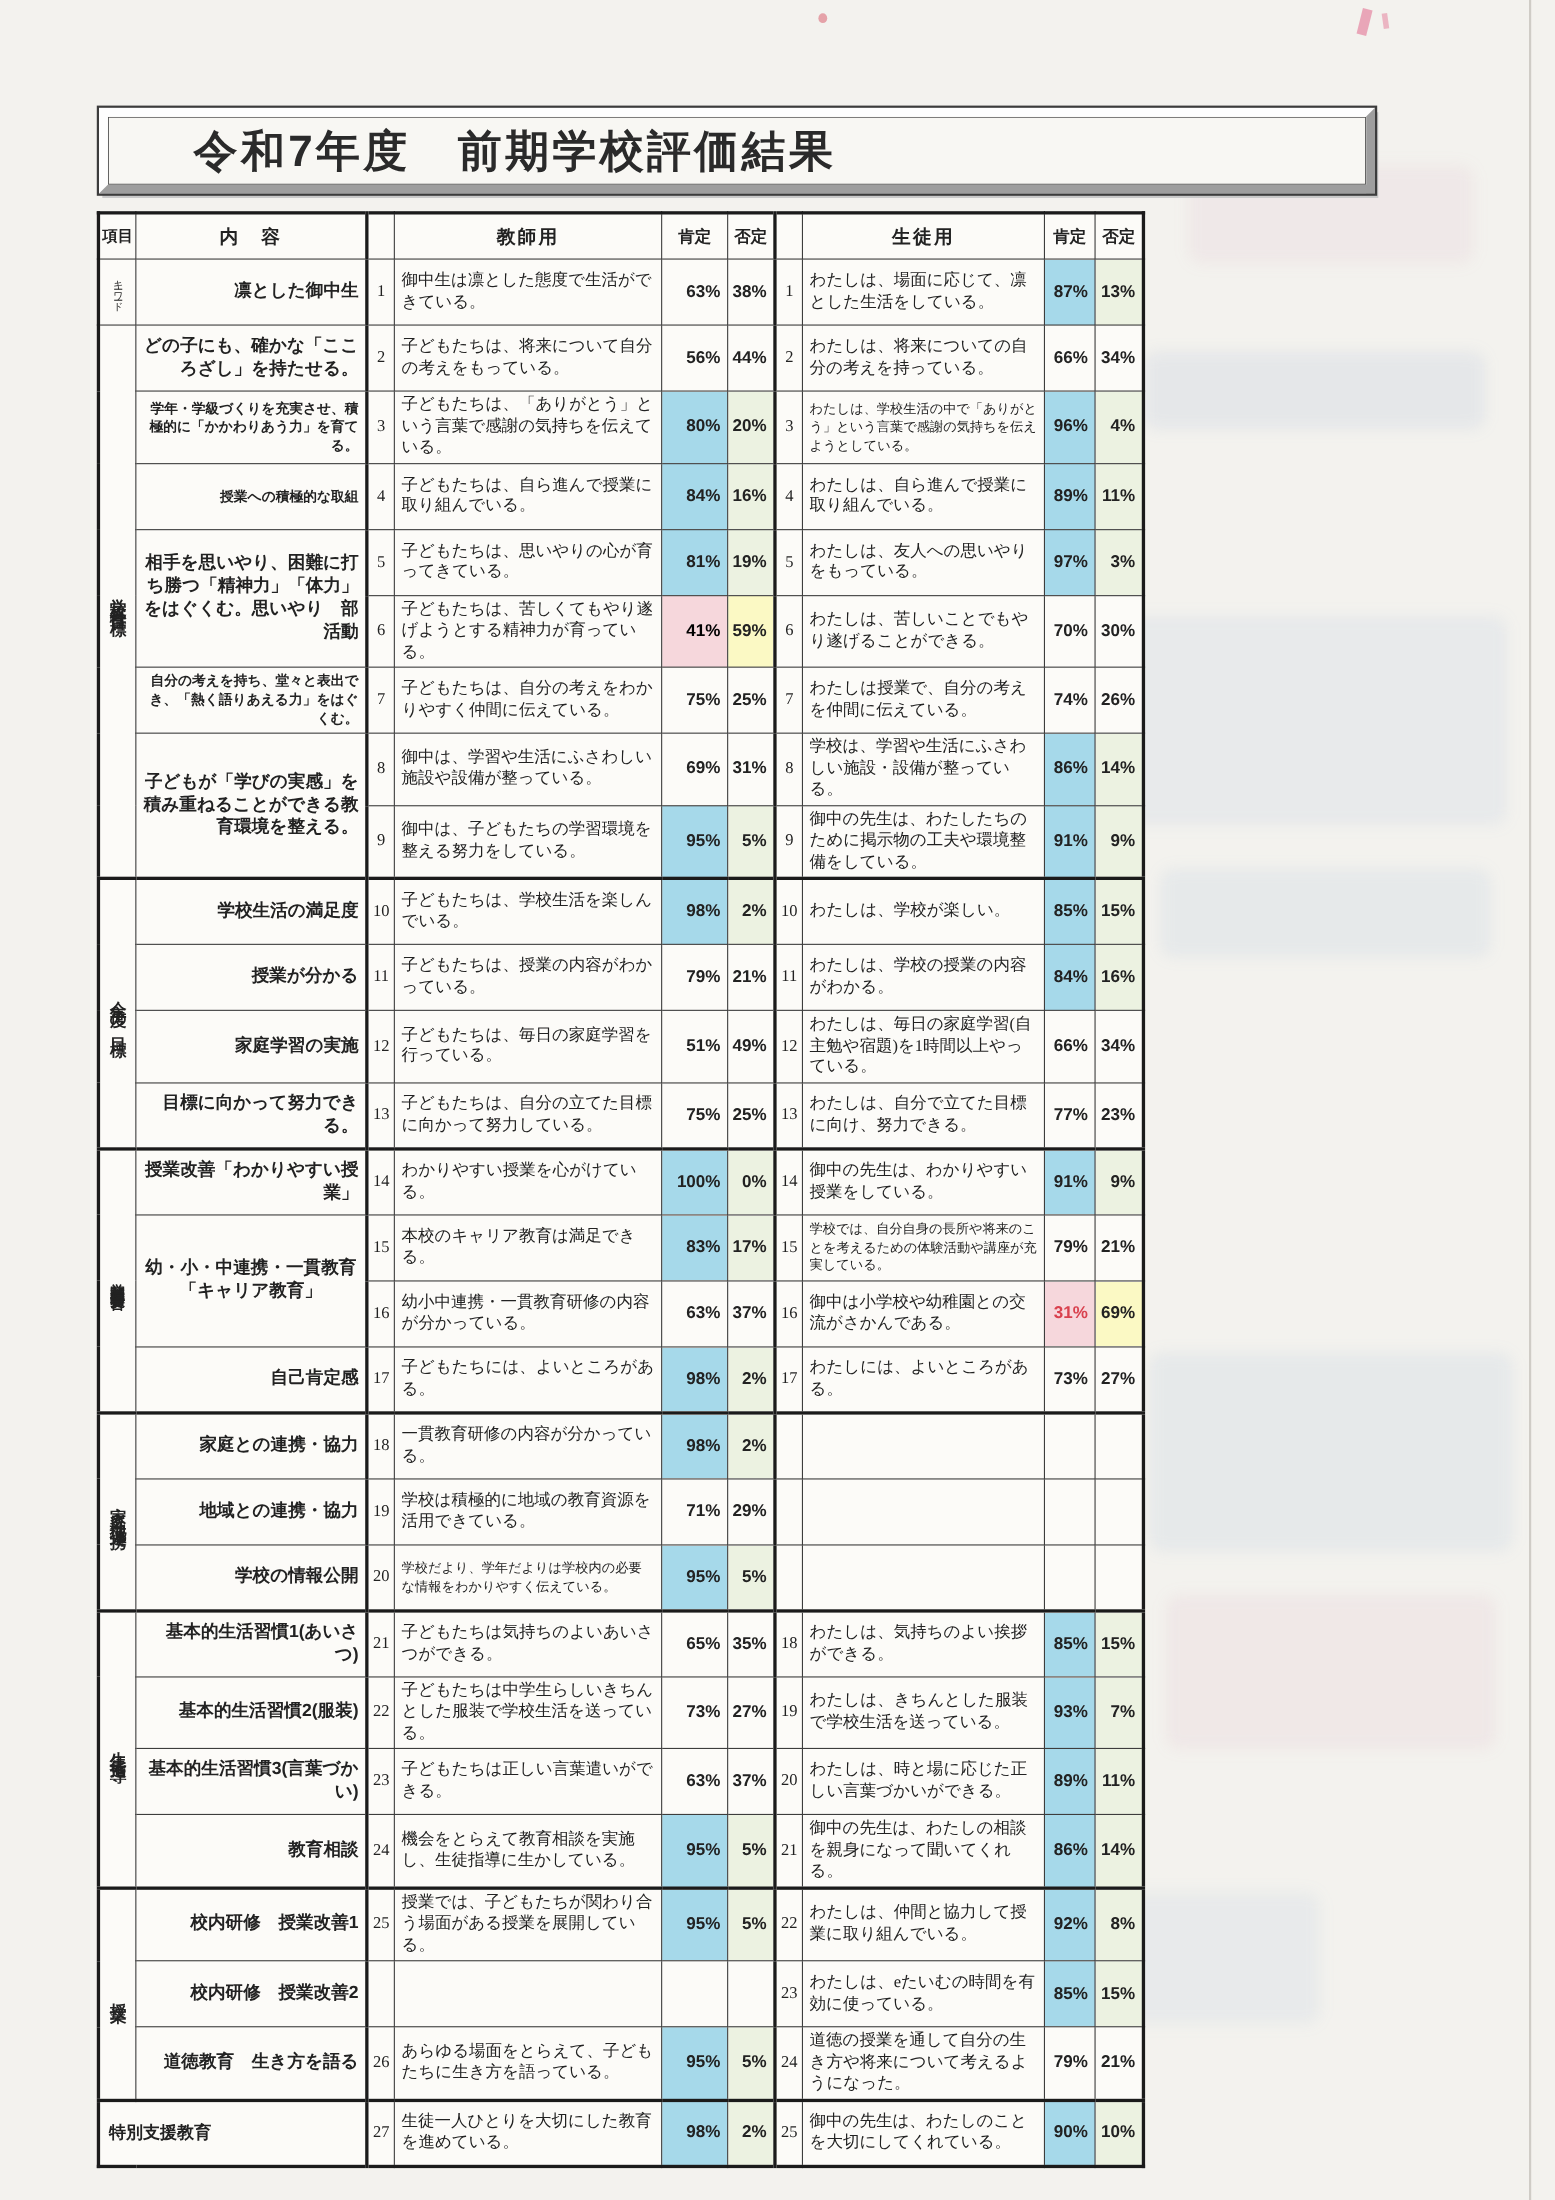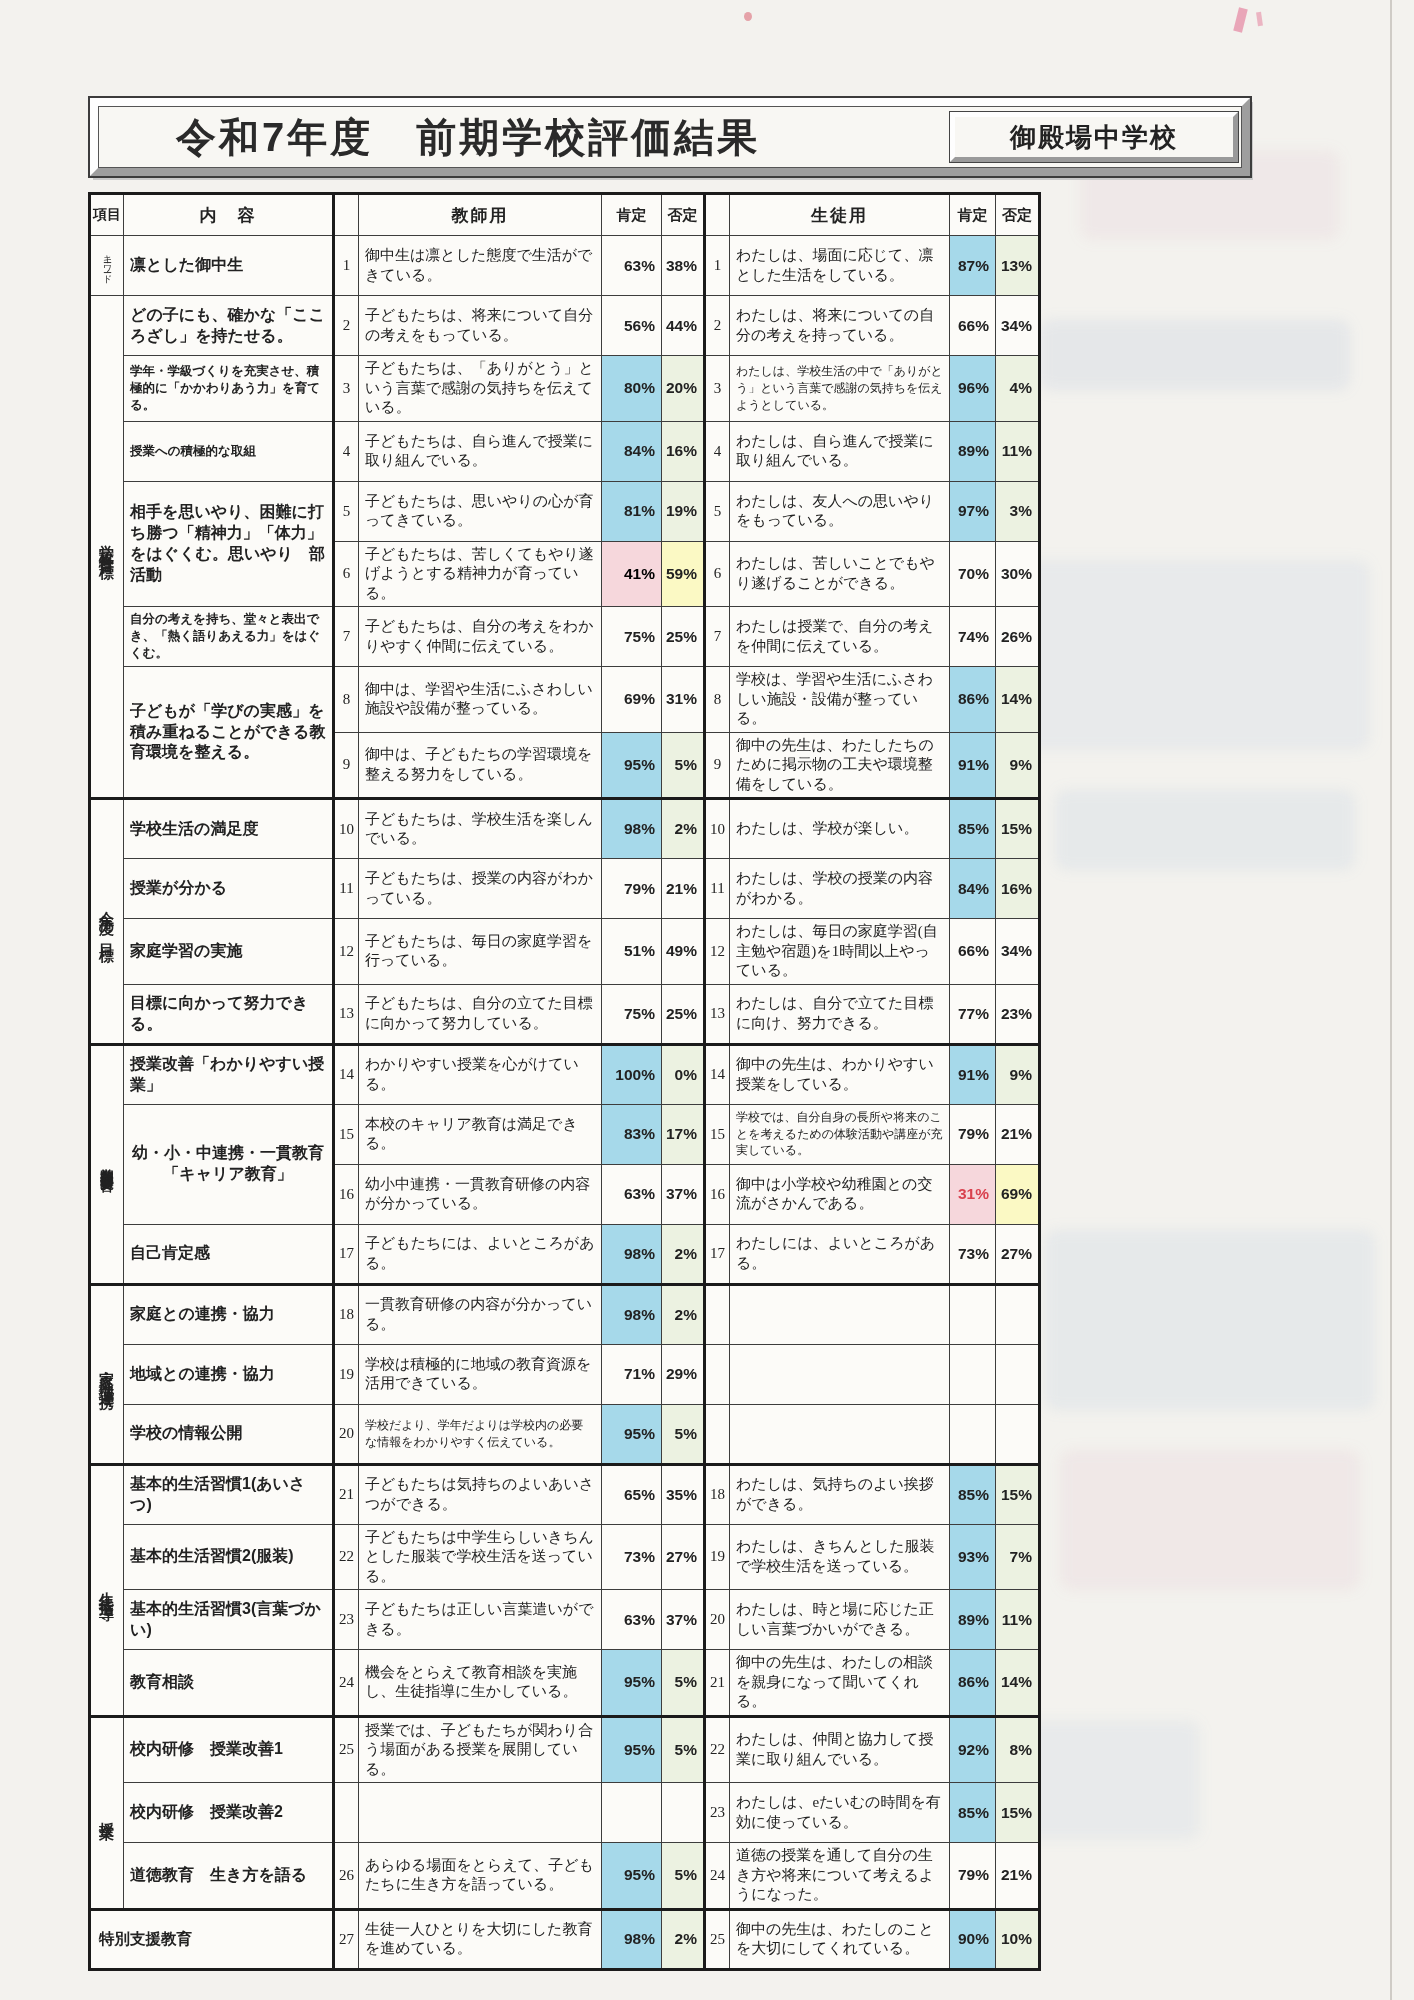--- a/index.html
+++ b/index.html
@@ -28,21 +28,21 @@
   .eval thead th.pn{font-size:15px;letter-spacing:0;}
   .eval tbody td{height:60px;}
   td.bl, th.bl{border-left:3px solid #1b1b1b;}
   tr.sec td{border-top:3px solid #1b1b1b;}
   
   td.group-cell{text-align:center;padding:2px 0;}
   td.group-cell .v{writing-mode:vertical-rl;text-orientation:upright;margin:0 auto;
           font-weight:bold;font-size:15px;letter-spacing:4px;line-height:1;display:inline-block;}
   td.group-cell .v.tiny{font-size:9px;letter-spacing:0;font-weight:normal;}
   td.group-cell .v.small-v{font-size:13px;letter-spacing:1px;}
-  td.content-cell{padding:3px 6px;font-weight:bold;font-size:16px;line-height:1.3;text-align:left;}
+  td.content-cell{padding:3px 6px;font-weight:bold;font-size:16px;line-height:1.3;text-align:right;}
   td.content-cell.small{font-size:12.5px;line-height:1.35;}
   td.content-cell.center{text-align:center;font-size:16px;}
   td.full-label{padding:3px 8px;font-weight:bold;font-size:15.5px;text-align:left;}
   td.no-cell{text-align:center;font-family:"Liberation Serif","DejaVu Serif",serif;font-size:15px;padding:0;}
   td.q-cell{padding:3px 6px;font-family:"Liberation Serif","DejaVu Serif",serif;
           font-size:15px;line-height:1.3;text-align:left;}
   td.q-cell.small{font-size:12px;line-height:1.4;}
   td.pct{font-weight:bold;font-size:15.5px;text-align:right;padding-right:6px;
           font-family:"Liberation Sans","DejaVu Sans",sans-serif;}
 </style>
@@ -60,23 +60,20 @@
   <div class="bleed" style="left:1060px;top:1450px;width:300px;height:140px;background:rgba(200,120,150,0.08);"></div>
   <div class="bleed" style="left:700px;top:1720px;width:500px;height:120px;background:rgba(105,140,200,0.07);"></div>
   <div class="bleed" style="left:1080px;top:150px;width:260px;height:90px;background:rgba(200,120,150,0.07);"></div>
   <div class="fold" style="left:1390px;"></div>
   <div class="mark" style="left:1236px;top:8px;width:9px;height:24px;background:rgba(230,140,165,0.75);transform:rotate(14deg);"></div>
   <div class="mark" style="left:1257px;top:12px;width:5px;height:14px;background:rgba(230,140,165,0.6);transform:rotate(-8deg);"></div>
   <div class="mark" style="left:744px;top:12px;width:8px;height:9px;background:rgba(216,96,112,0.55);border-radius:50%;"></div>
 
   <div class="banner">
     <div class="banner-title">令和7年度　前期学校評価結果</div>
-    <div class="school-box">
-      <span>御殿場中学校</span>
-    </div>
   </div>
 
   <table class="eval">
     <colgroup>
       <col style="width:34px">
         <col style="width:210px">
         <col style="width:25px">
         <col style="width:243px">
       <col style="width:60px">
         <col style="width:43px">

